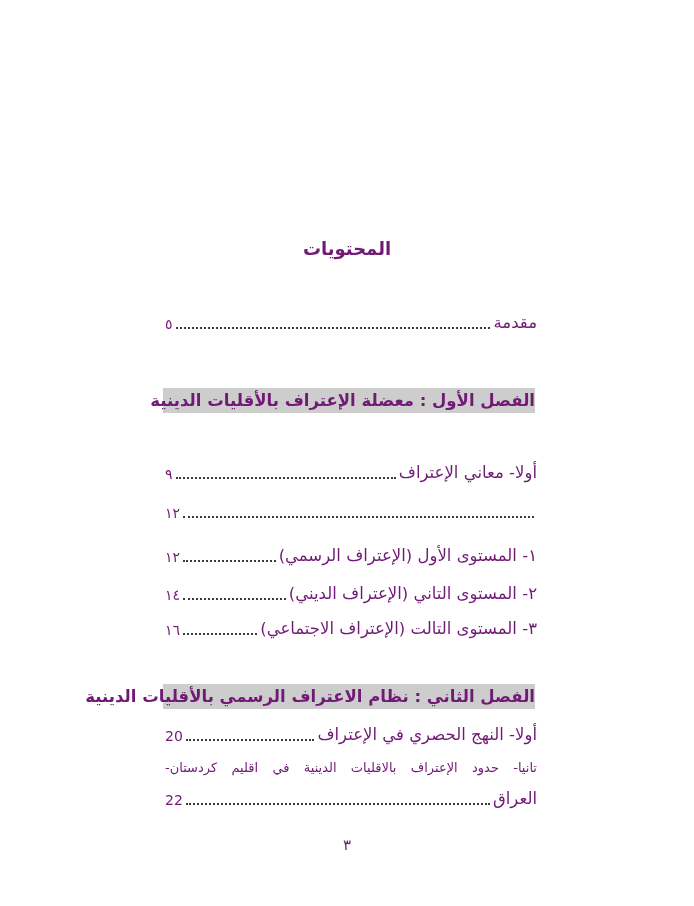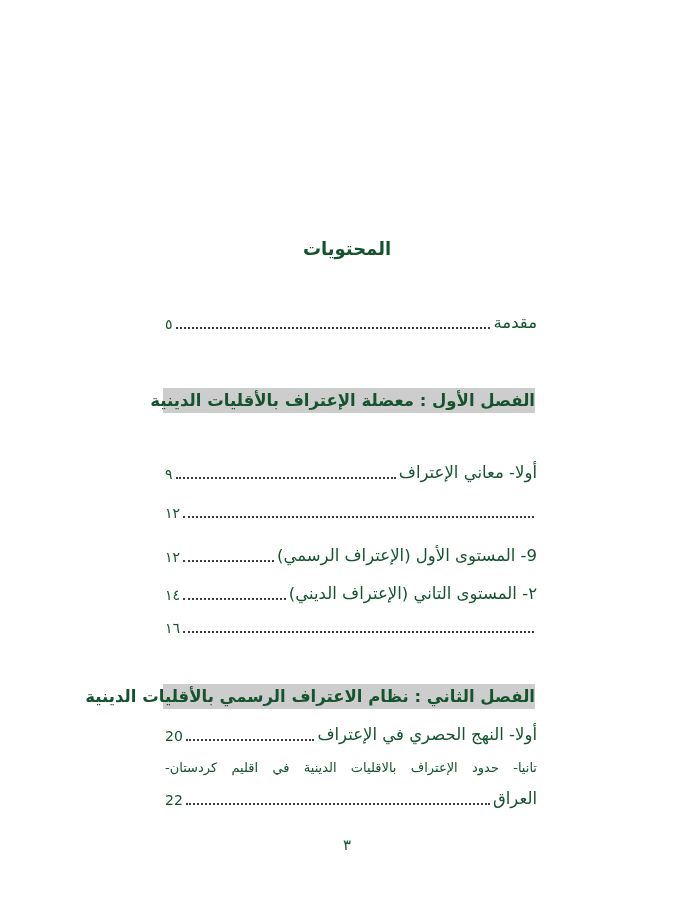--- a/index.html
+++ b/index.html
@@ -8,21 +8,21 @@
     background: #ffffff;
   }
   .page {
     position: relative;
     width: 694px;
     height: 906px;
     background: #ffffff;
     overflow: hidden;
     direction: rtl;
     font-family: "DejaVu Sans", "Liberation Sans", sans-serif;
-    color: #14532d;
+    color: #701a75;
   }
   .doc-title {
     position: absolute;
     top: 238px;
     left: 0;
     right: 0;
     text-align: center;
     font-size: 18px;
     font-weight: 700;
     letter-spacing: 0.5px;
@@ -107,32 +107,33 @@
     <span class="leader"></span>
     <span class="toc-page">٩</span>
   </div>
 
   <div class="toc-row row-s1-1">
     <span class="leader"></span>
     <span class="toc-page">١٢</span>
   </div>
 
   <div class="toc-row row-s1-2">
-    <span class="toc-label">9- المستوى الأول (الإعتراف الرسمي)</span>
+    <span class="toc-label">١- المستوى الأول (الإعتراف الرسمي)</span>
     <span class="leader"></span>
     <span class="toc-page">١٢</span>
   </div>
 
   <div class="toc-row row-s1-3">
     <span class="toc-label">٢- المستوى التاني (الإعتراف الديني)</span>
     <span class="leader"></span>
     <span class="toc-page">١٤</span>
   </div>
 
   <div class="toc-row row-s1-4">
+    <span class="toc-label">٣- المستوى التالت (الإعتراف الاجتماعي)</span>
     <span class="leader"></span>
     <span class="toc-page">١٦</span>
   </div>
 
   <div class="band band-2">الفصل الثاني : نظام الاعتراف الرسمي بالأقليات الدينية</div>
 
   <div class="toc-row row-s2-0">
     <span class="toc-label">أولا- النهج الحصري في الإعتراف</span>
     <span class="leader"></span>
     <span class="toc-page">20</span>

